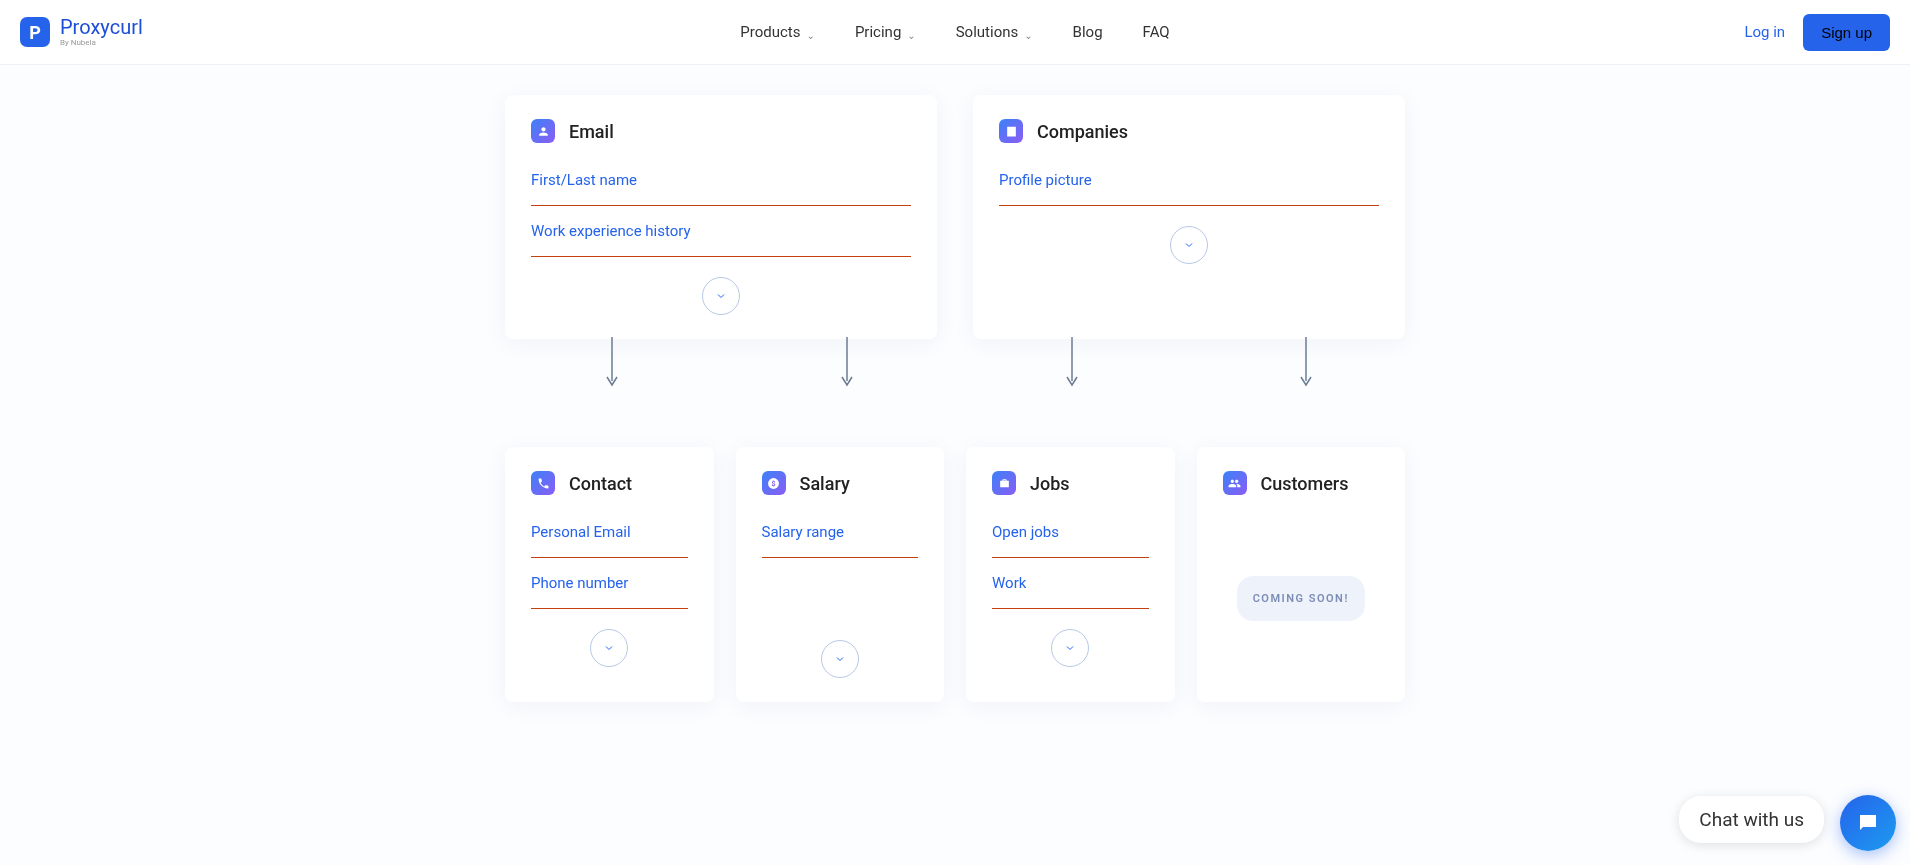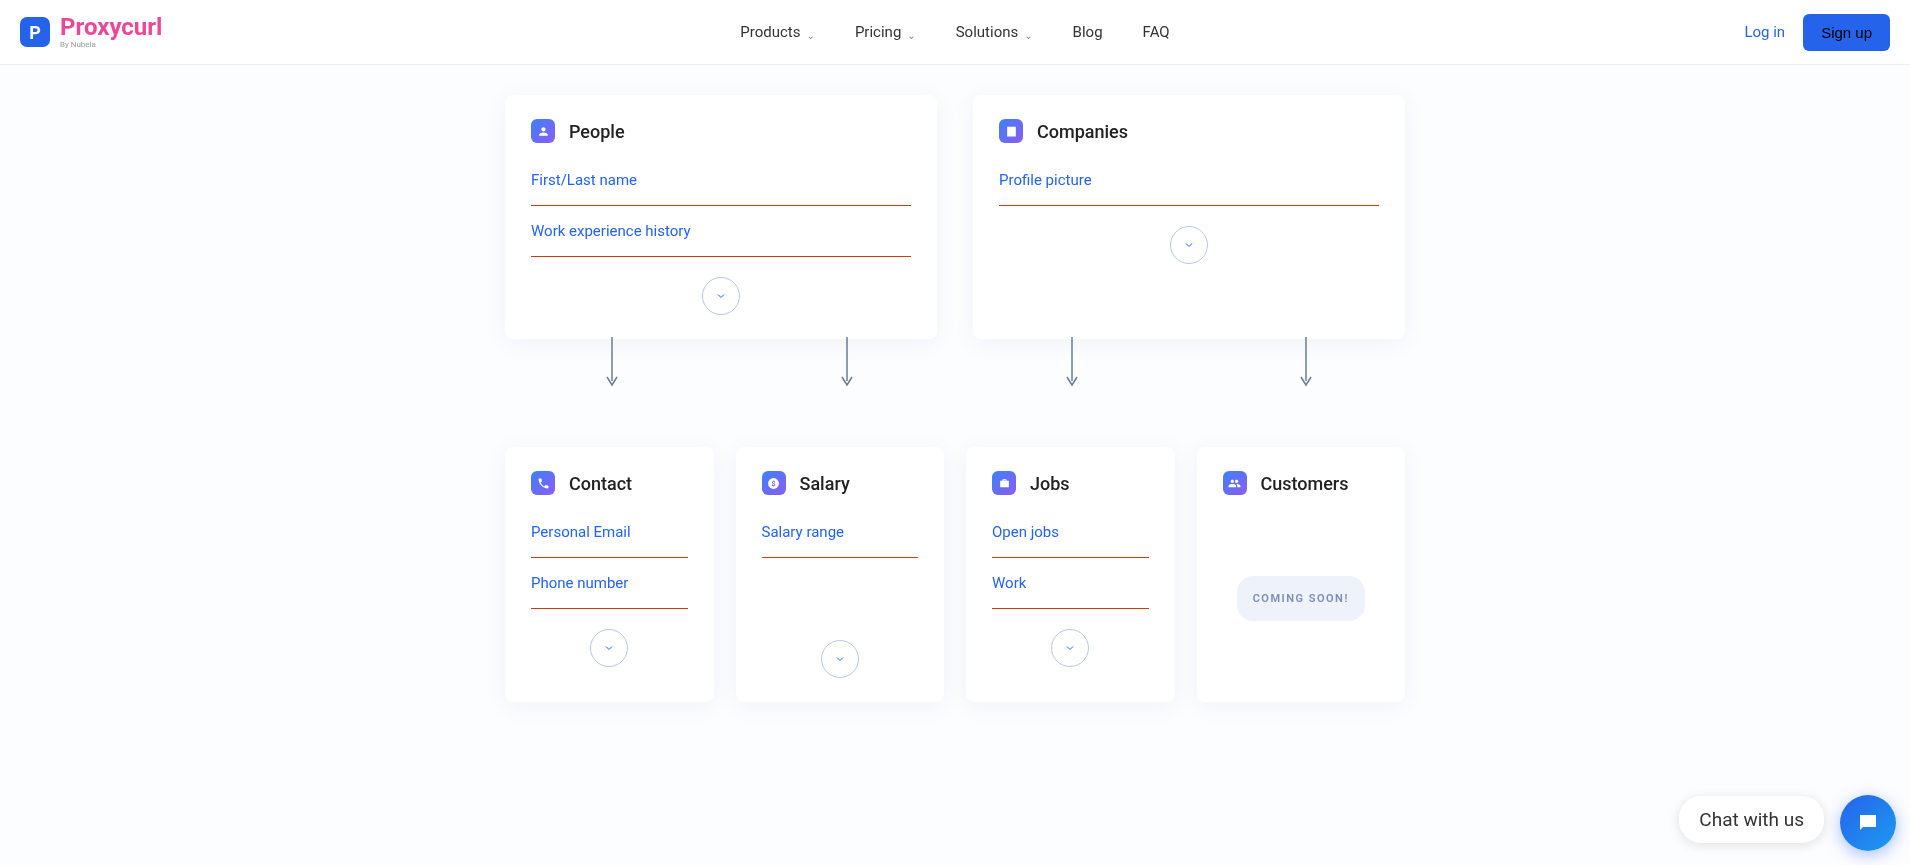--- a/index.html
+++ b/index.html
@@ -26,21 +26,21 @@
   .logo-icon {
     width: 30px; height: 30px;
     background: #2563eb;
     border-radius: 7px;
     display: flex; align-items: center; justify-content: center;
     color: #fff; font-weight: 700; font-size: 18px;
   }
   .logo-text {
     display: flex; flex-direction: column; line-height: 1;
   }
-  .logo-text .brand { font-size: 24px; font-weight: 700; color: #ec4899; }
+  .logo-text .brand { font-size: 20px; font-weight: 400; color: #1d4ed8; }
   .logo-text .sub { font-size: 8px; color: #999; margin-top: 2px; }
   nav {
     display: flex; gap: 40px; align-items: center;
     position: absolute; left: 50%; transform: translateX(-50%);
   }
   .nav-item {
     font-size: 15px;
     color: #333;
     cursor: pointer;
     display: flex; align-items: flex-end; gap: 6px;
@@ -216,21 +216,21 @@
   <div class="grid">
     <div class="row-top">
 
       <div class="card">
         <div class="card-title">
           <span class="card-icon">
             <svg viewBox="0 0 24 24">
                 <path d="M12 12c2.2 0 4-1.8 4-4s-1.8-4-4-4-4 1.8-4 4 1.8 4 4 4zm0 2c-2.7 0-8 1.3-8 4v2h16v-2c0-2.7-5.3-4-8-4z"></path>
               </svg>
           </span>
-          <span>People</span>
+          <span>Email</span>
         </div>
         <div class="attr-list">
           <div class="attr">First/Last name</div>
           <div class="attr">Work experience history</div>
         </div>
         <div class="expand-btn">
           <svg viewBox="0 0 24 24">
               <polyline points="6 9 12 15 18 9"></polyline>
             </svg>
         </div>

